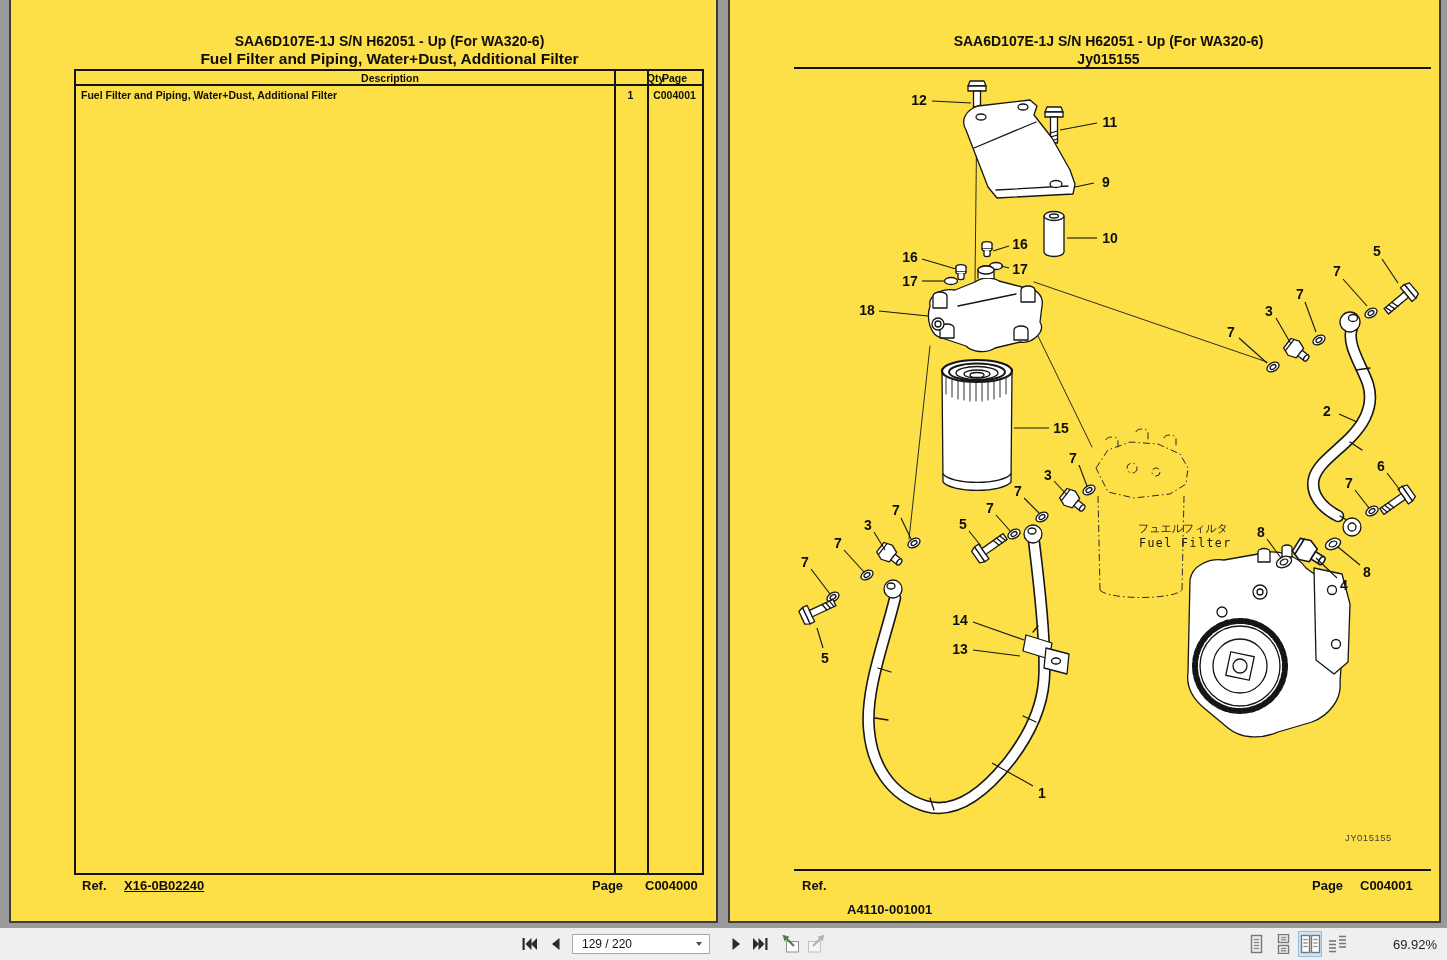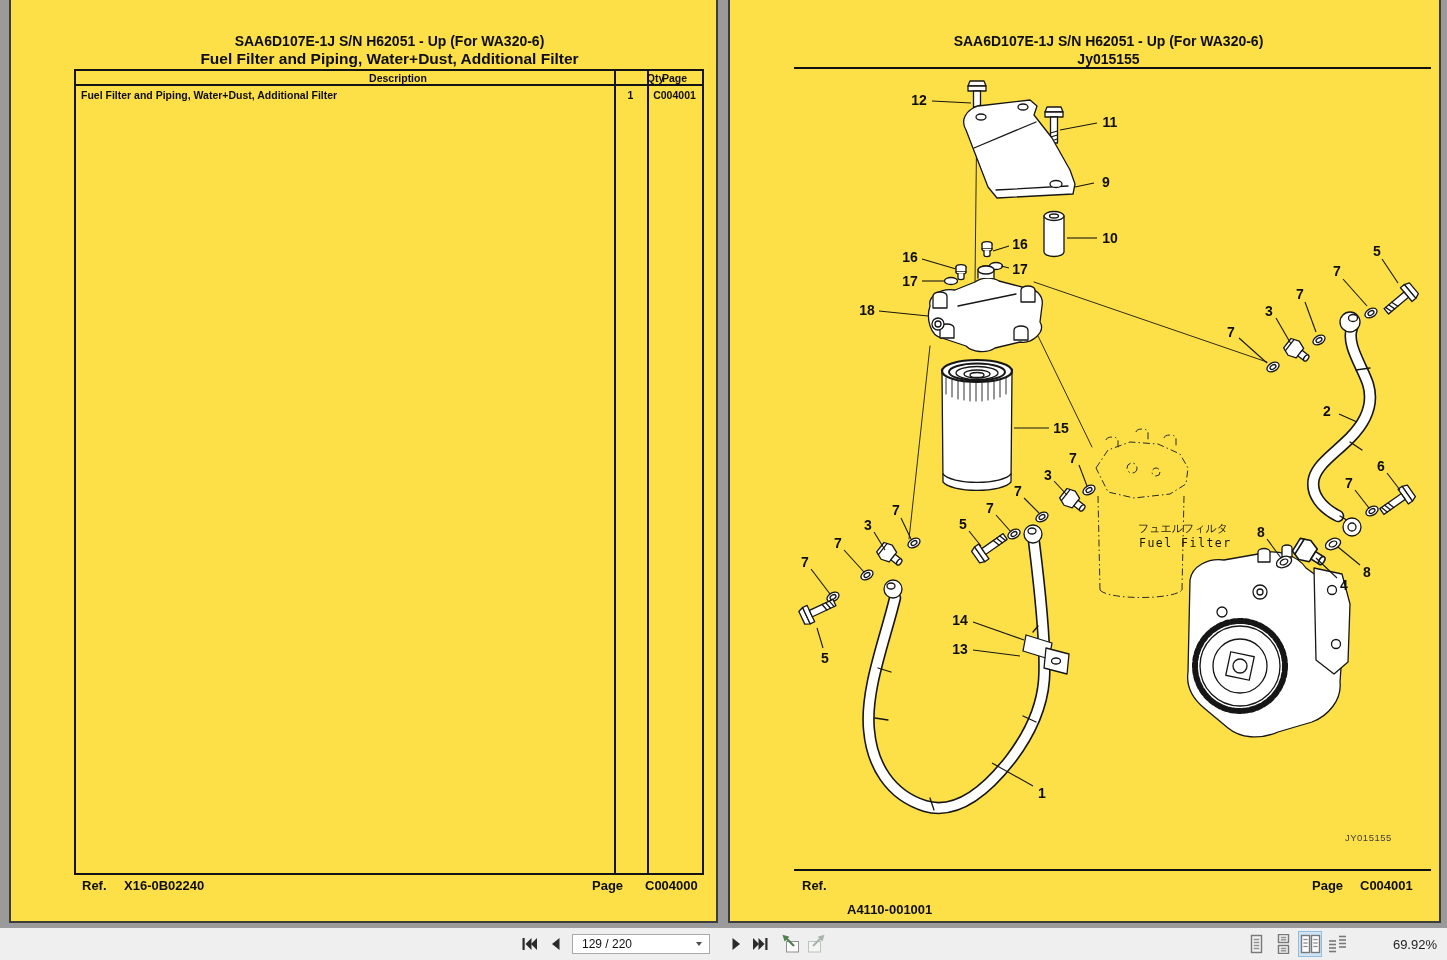--- a/index.html
+++ b/index.html
@@ -14,32 +14,32 @@
   .doc-title2{position:absolute;top:50px;left:63px;width:631px;text-align:center;
     font-size:15.5px;font-weight:bold;color:#0e0e0e;white-space:nowrap;}
   .rp-title2{font-size:14px;top:51px;}
   
   .parts-table{position:absolute;left:63px;top:69px;width:630px;height:806px;
     border:2px solid #141414;box-sizing:border-box;}
   .pt-line-v{position:absolute;top:0;bottom:0;width:2px;background:#141414;}
   .pt-v1{left:538px;}.pt-v2{left:571px;}
   .pt-line-h{position:absolute;top:13px;left:0;right:0;height:2px;background:#141414;}
   .pt-h{position:absolute;top:1px;font-size:10.5px;font-weight:bold;color:#0e0e0e;text-align:center;}
-  .pt-h-desc{left:0;width:628px;margin-left:8px;}
+  .pt-h-desc{left:0;width:628px;}
   .pt-h-qty{left:538px;width:33px;margin-left:25px;}
   .pt-h-page{left:571px;width:55px;}
   .pt-c{position:absolute;top:18px;font-size:10.5px;font-weight:bold;color:#0e0e0e;}
   .pt-c-desc{left:5px;width:530px;text-align:left;}
   .pt-c-qty{left:538px;width:33px;text-align:center;}
   .pt-c-page{left:571px;width:55px;text-align:center;}
   
   .page-footer{position:absolute;top:878px;left:63px;width:637px;height:16px;
     font-size:13px;font-weight:bold;color:#0e0e0e;}
   .pf{position:absolute;top:0;white-space:nowrap;}
-  .pf-ref-l{left:8px;}.pf-ref-v{left:50px;}.pf-page-l{left:518px;}.pf-page-v{left:571px;}
+  .pf-ref-l{left:8px;}.pf-ref-v{left:50px;text-decoration:underline;}.pf-page-l{left:518px;}.pf-page-v{left:571px;}
   .pf2-ref-l{left:9px;}.pf2-ref-v{left:54px;margin-top:24px;}.pf2-page-l{left:519px;}.pf2-page-v{left:567px;}
   .rp-rule{position:absolute;left:64px;width:637px;height:2px;background:#111;}
   .rp-rule-top{top:67px;}
   .rp-rule-bottom{top:869px;}
   .figure-code{position:absolute;top:832px;left:615px;font-size:9.5px;color:#3f3f3f;letter-spacing:0.5px;}
   
   .diagram{position:absolute;left:60px;top:70px;}
   .ink{stroke:#161616;fill:none;stroke-width:1.3;stroke-linejoin:round;stroke-linecap:round;}
   .wfill{fill:#fff;}
   .thin{stroke-width:0.9;}

